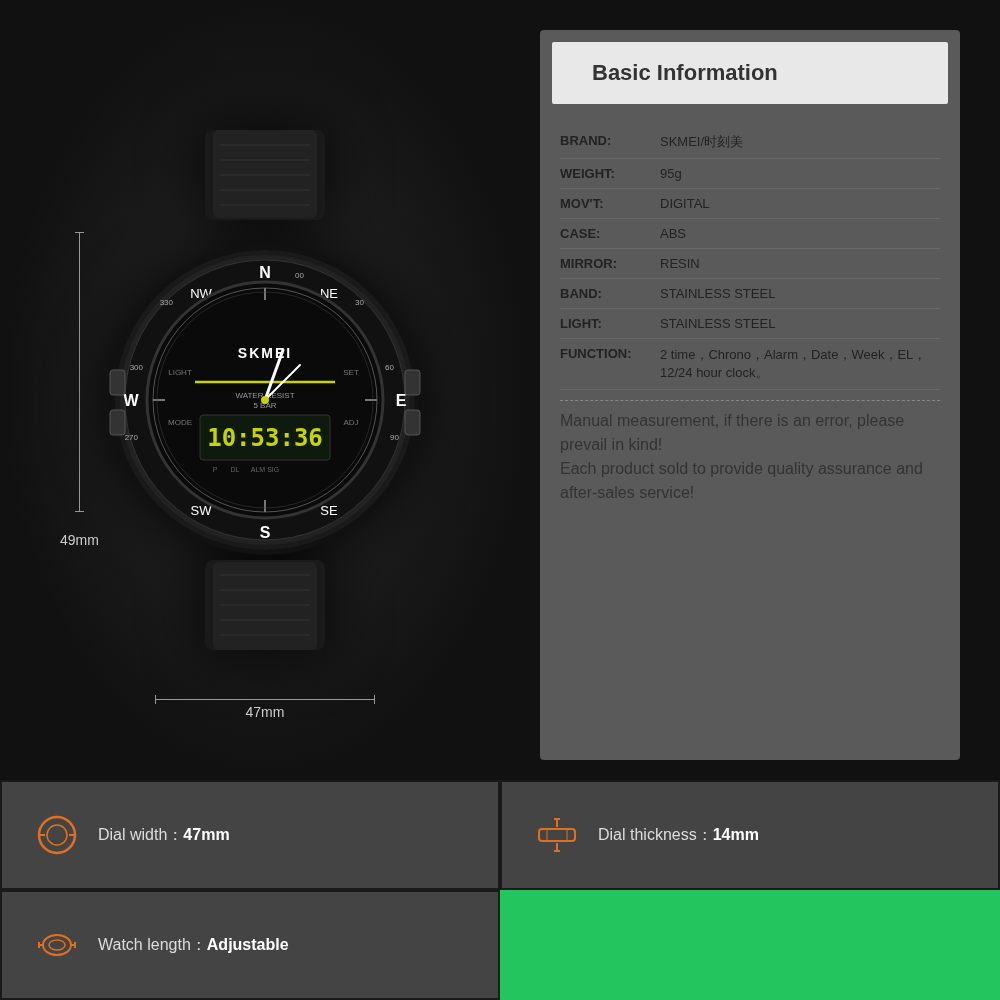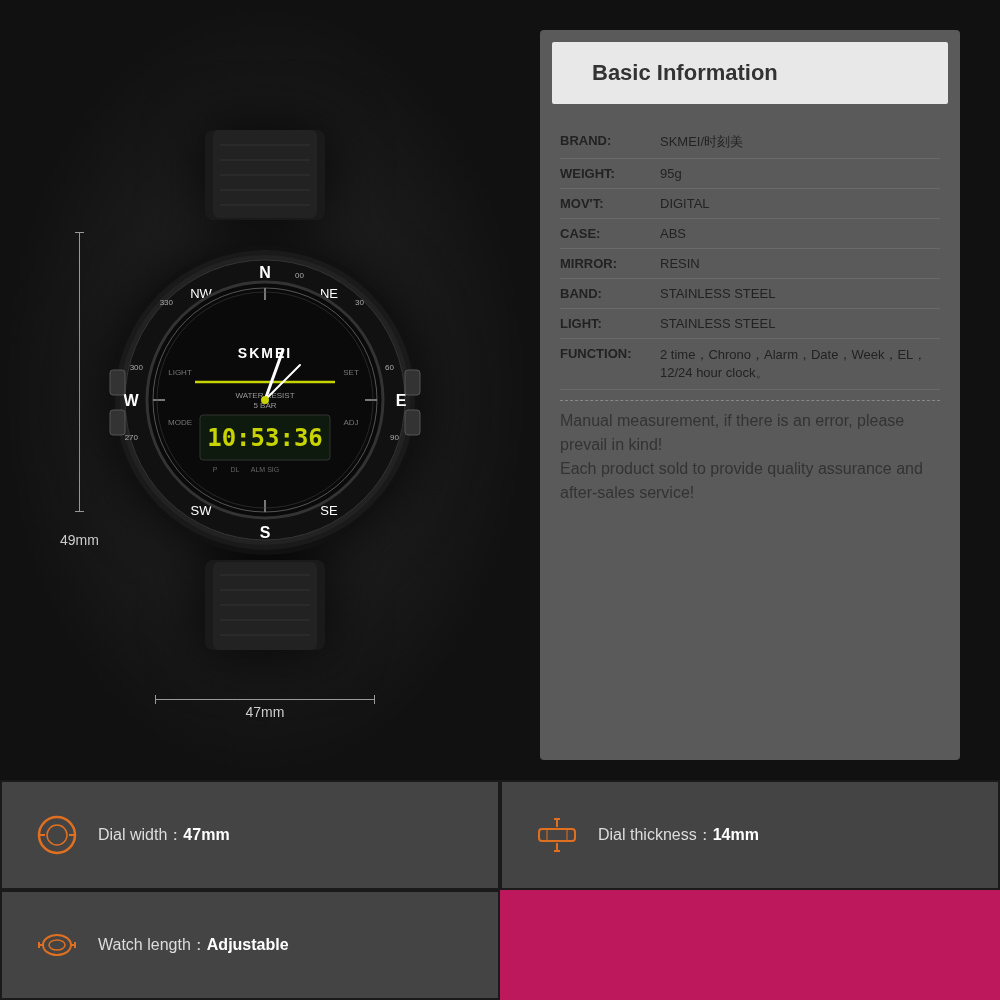--- a/index.html
+++ b/index.html
@@ -156,21 +156,21 @@
       border-top: 1px dashed #888;
       color: #333;
       font-size: 16px;
       line-height: 1.5;
     }
 
     
     .bottom-metrics {
       width: 1000px;
       height: 220px;
-      background: #be185d;
+      background: #22c55e;
       display: flex;
       flex-wrap: wrap;
     }
 
     .metric-cell {
       width: 500px;
       height: 110px;
       background: #444;
       display: flex;
       align-items: center;

